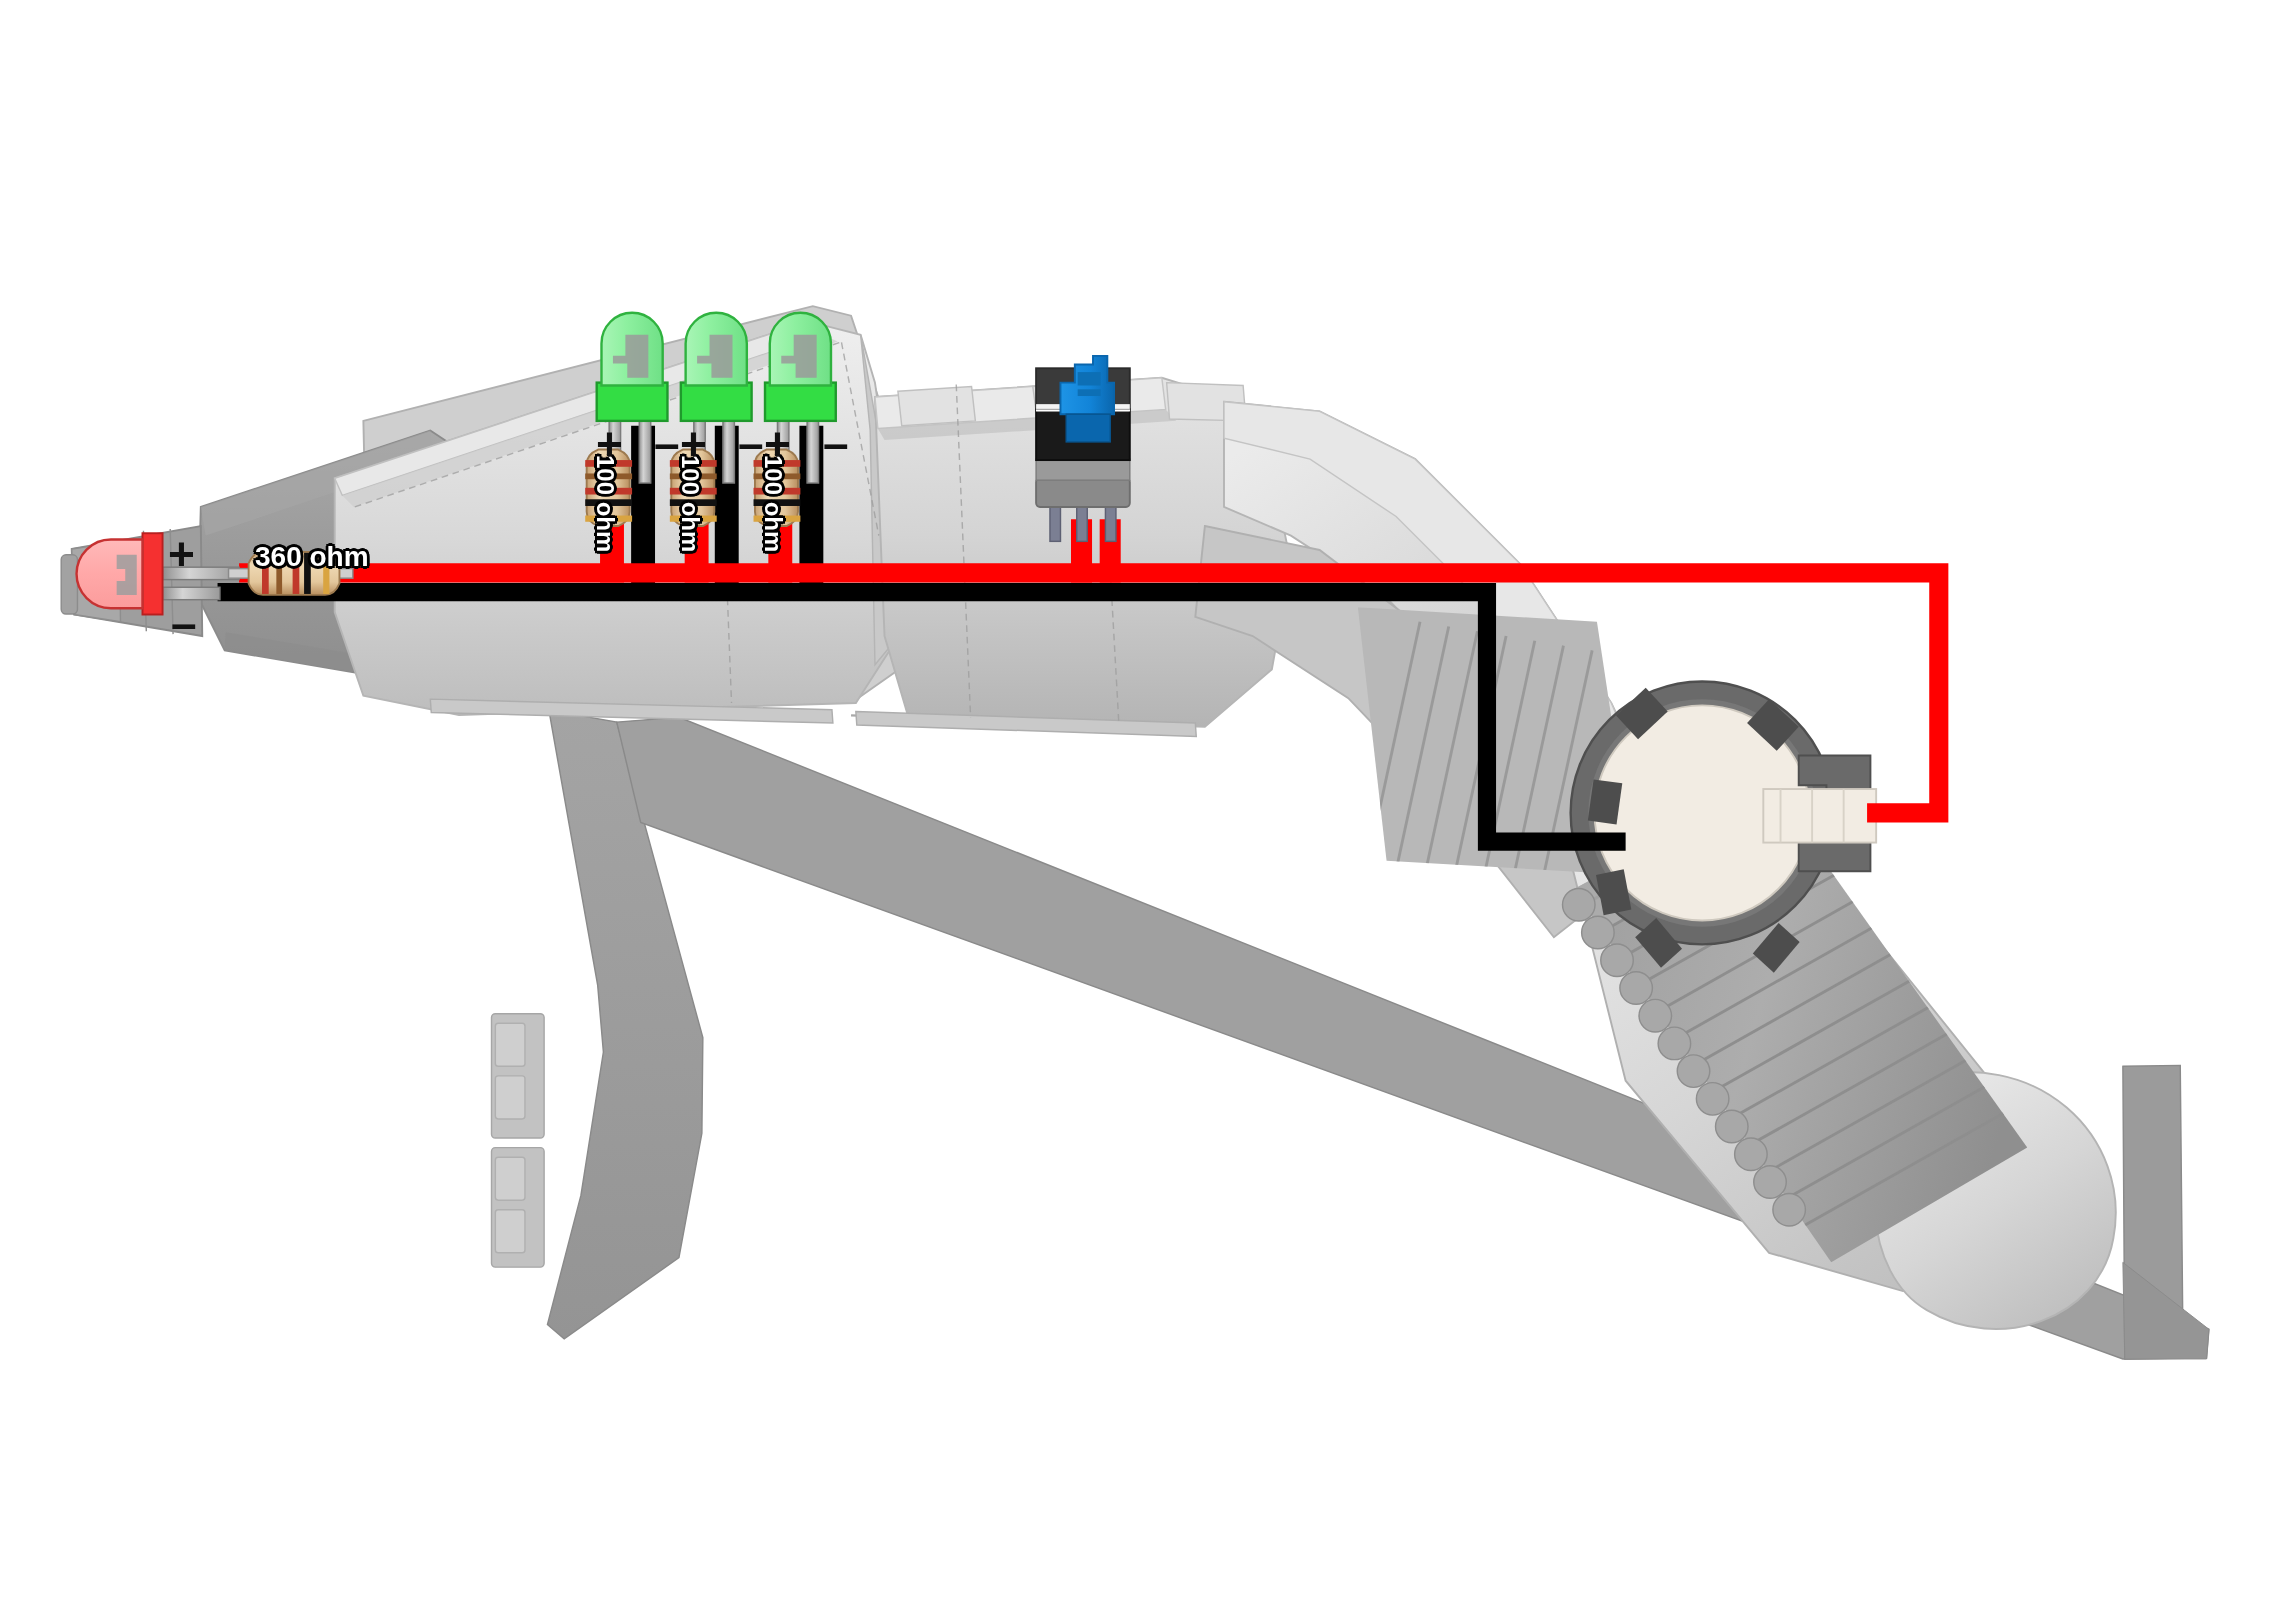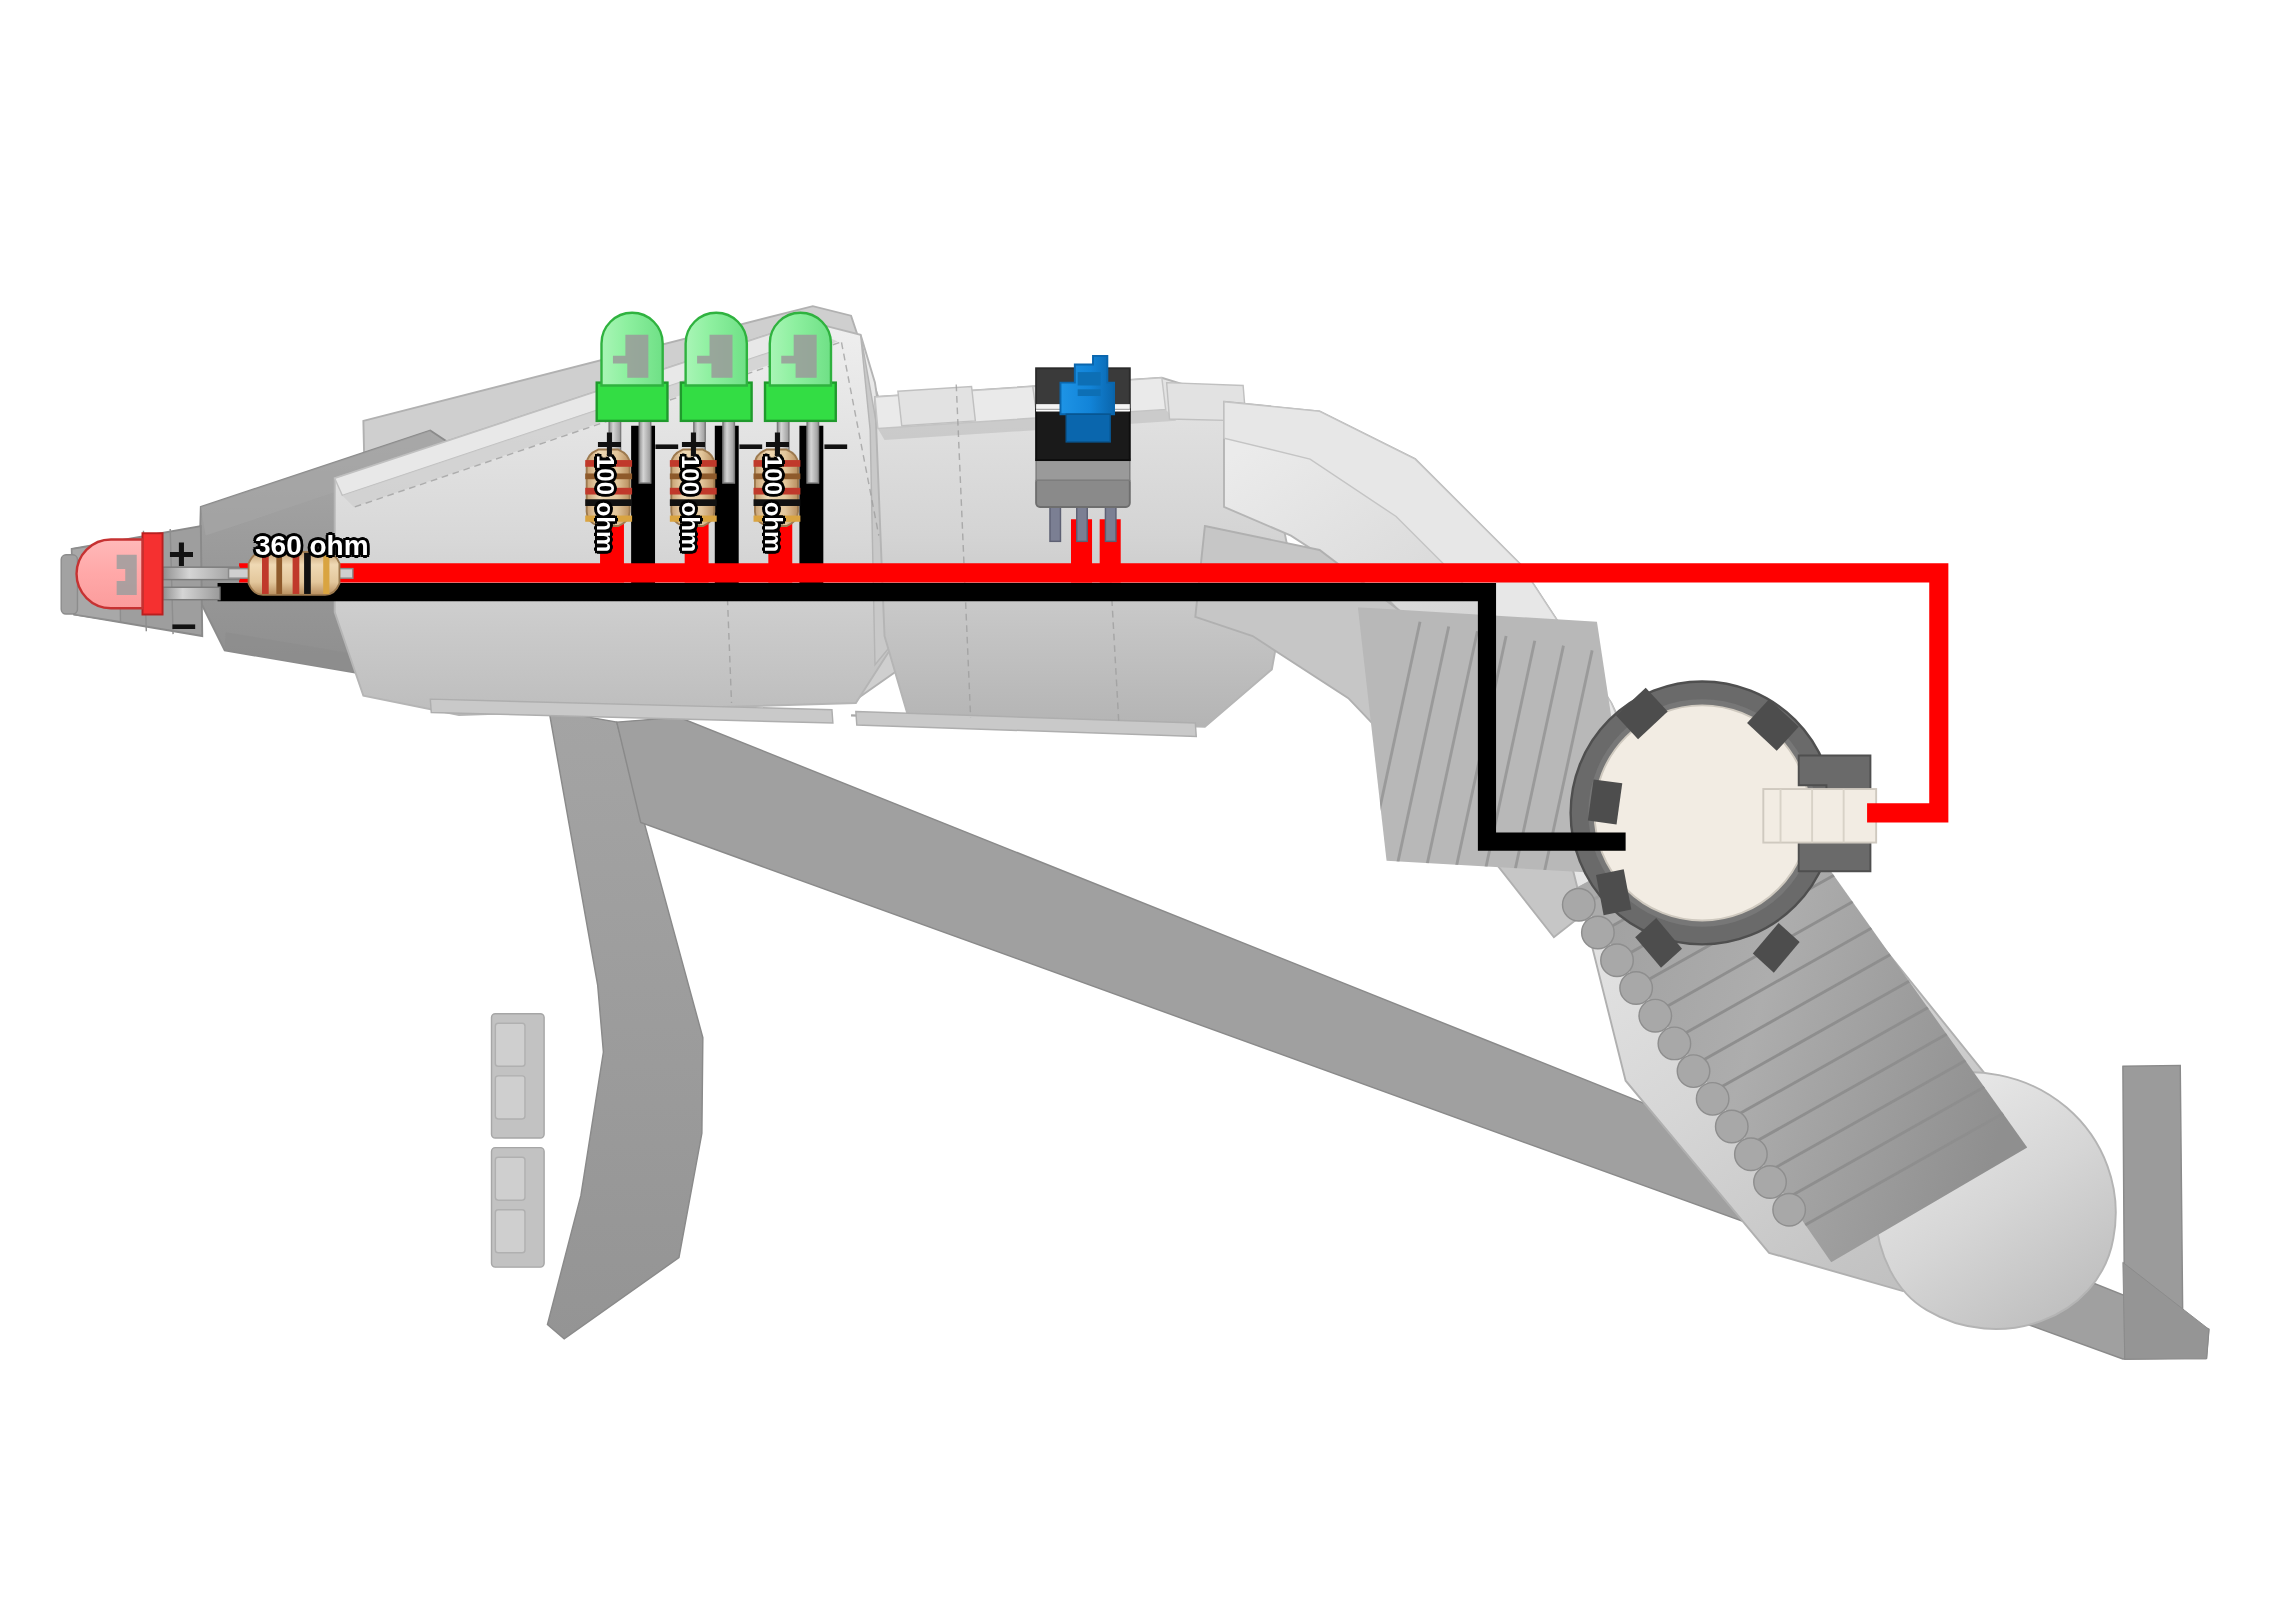--- a/index.html
+++ b/index.html
@@ -355,21 +355,21 @@
     <rect x="2167" y="845" width="196" height="10" fill="#f4f4f4"></rect>
 
     <path d="M2248,762 L2286,762 L2286,744 L2316,744 L2316,800 L2330,800 L2330,866 L2218,866 L2218,800 L2248,800 Z" fill="url(#gSwBlue)" stroke="#0a66ad" stroke-width="4"></path>
     <rect x="2254" y="778" width="48" height="28" fill="#0d6fb5"></rect>
     <rect x="2254" y="814" width="48" height="14" fill="#0d6fb5"></rect>
     <rect x="2230" y="866" width="92" height="58" fill="#0a66ad" stroke="#08558f" stroke-width="3"></rect>
   </g>
 
 </svg>
 
-<div class="res-lbl" style="left:255px;top:530px;font-size:28px;">360 ohm</div>
+<div class="res-lbl" style="left:255px;top:541px;font-size:28px;">360 ohm</div>
 
 <div class="res-lbl" style="left:591px;top:455px;font-size:24px;writing-mode:vertical-rl;">100 ohm</div>
 <div class="res-lbl" style="left:676px;top:455px;font-size:24px;writing-mode:vertical-rl;">100 ohm</div>
 <div class="res-lbl" style="left:759px;top:455px;font-size:24px;writing-mode:vertical-rl;">100 ohm</div>
 
 <div class="sign" style="left:168px;top:531px;font-size:46px;">+</div>
 <div class="sign" style="left:171px;top:600px;font-size:46px;">–</div>
 
 <div class="sign" style="left:596px;top:421px;font-size:46px;">+</div>
 <div class="sign" style="left:654px;top:420px;font-size:46px;">–</div>

